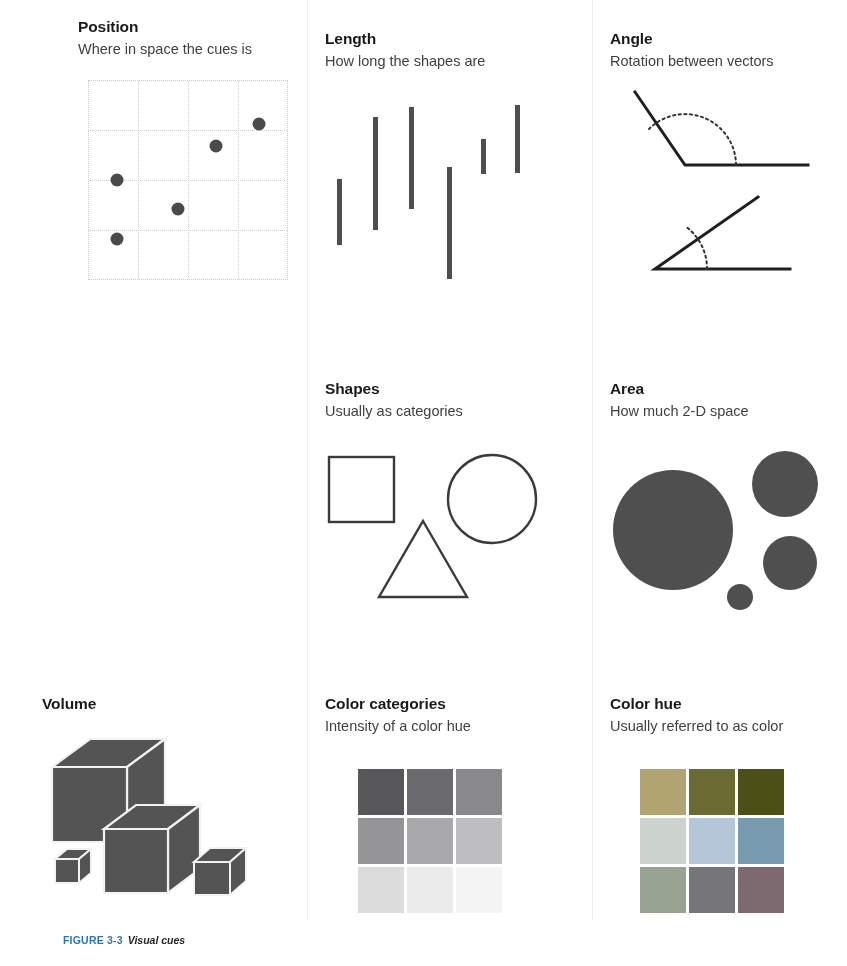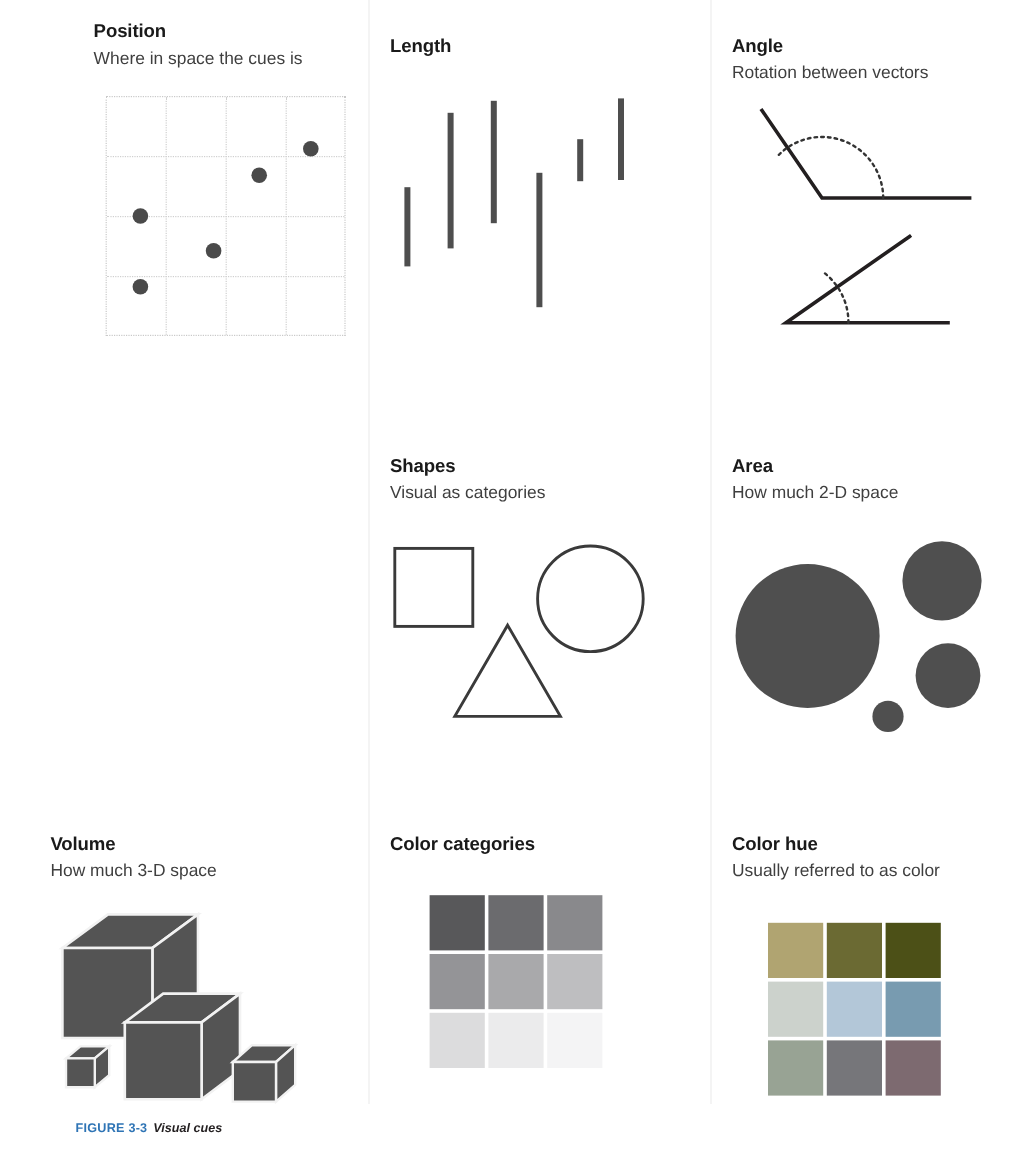--- a/index.html
+++ b/index.html
@@ -161,20 +161,21 @@
         <div class="dot" style="left:14%; top:50%;"></div>
         <div class="dot" style="left:45%; top:65%;"></div>
         <div class="dot" style="left:64%; top:33%;"></div>
         <div class="dot" style="left:86%; top:22%;"></div>
       </div>
     </div>
   </div>
 
   <div class="panel" style="left:325px; top:30px;">
     <p class="panel-title">Length</p>
+    <p class="panel-subtitle">How long the shapes are</p>
     <div class="panel-figure">
       <div class="lbar" style="left:12px;  top:92px;  height:66px;"></div>
       <div class="lbar" style="left:48px;  top:30px;  height:113px;"></div>
       <div class="lbar" style="left:84px;  top:20px;  height:102px;"></div>
       <div class="lbar" style="left:122px; top:80px;  height:112px;"></div>
       <div class="lbar" style="left:156px; top:52px;  height:35px;"></div>
       <div class="lbar" style="left:190px; top:18px;  height:68px;"></div>
     </div>
   </div>
 
@@ -193,21 +194,21 @@
           <path d="M 148 110 L 45 182 L 180 182" fill="none" stroke="#231f20" stroke-width="3" stroke-linecap="square" stroke-linejoin="miter"></path>
           <path d="M 97 182 A 52 52 0 0 0 75 139" fill="none" stroke="#333" stroke-width="2" stroke-dasharray="2.2 3.4" stroke-linecap="round"></path>
         </g>
       </svg>
     </div>
   </div>
 
 
   <div class="panel" style="left:325px; top:380px;">
     <p class="panel-title">Shapes</p>
-    <p class="panel-subtitle">Visual as categories</p>
+    <p class="panel-subtitle">Usually as categories</p>
     <div class="panel-figure">
       <svg class="fig-svg" width="250" height="215" viewBox="0 0 250 215">
         <rect x="4" y="20" width="65" height="65" fill="none" stroke="#3a3a3a" stroke-width="2.4"></rect>
         <circle cx="167" cy="62" r="44" fill="none" stroke="#3a3a3a" stroke-width="2.4"></circle>
         <polygon points="98,84 142,160 54,160" fill="none" stroke="#3a3a3a" stroke-width="2.4" stroke-linejoin="miter"></polygon>
       </svg>
     </div>
   </div>
 
   <div class="panel" style="left:610px; top:380px;">
@@ -216,21 +217,20 @@
     <div class="panel-figure">
       <div class="acircle" style="left:3px;   top:33px;  width:120px; height:120px;"></div>
       <div class="acircle" style="left:142px; top:14px;  width:66px;  height:66px;"></div>
       <div class="acircle" style="left:153px; top:99px;  width:54px;  height:54px;"></div>
       <div class="acircle" style="left:117px; top:147px; width:26px;  height:26px;"></div>
     </div>
   </div>
 
   <div class="panel" style="left:42px; top:695px;">
     <p class="panel-title">Volume</p>
-    <p class="panel-subtitle">How much 3-D space</p>
     <div class="panel-figure">
       <svg class="fig-svg" width="250" height="215" viewBox="0 0 250 215">
 
         <g>
           <polygon points="10,38 48,10 123,10 85,38" fill="#545454" stroke="#f2f2f2" stroke-width="2.2"></polygon>
           <polygon points="123,10 123,85 85,113 85,38" fill="#545454" stroke="#f2f2f2" stroke-width="2.2"></polygon>
           <polygon points="10,38 85,38 85,113 10,113" fill="#545454" stroke="#f2f2f2" stroke-width="2.2"></polygon>
         </g>
 
         <g>
@@ -249,20 +249,21 @@
           <polygon points="152,133 168,119 204,119 188,133" fill="#545454" stroke="#f2f2f2" stroke-width="2"></polygon>
           <polygon points="204,119 204,152 188,166 188,133" fill="#545454" stroke="#f2f2f2" stroke-width="2"></polygon>
           <polygon points="152,133 188,133 188,166 152,166" fill="#545454" stroke="#f2f2f2" stroke-width="2"></polygon>
         </g>
       </svg>
     </div>
   </div>
 
   <div class="panel" style="left:325px; top:695px;">
     <p class="panel-title">Color categories</p>
+    <p class="panel-subtitle">Intensity of a color hue</p>
     <div class="panel-figure">
       <div class="swatch-grid" id="sat-grid" style="left:33px; top:17px;">
           <div class="swatch" style="background: rgb(88, 88, 90);"></div>
           <div class="swatch" style="background: rgb(107, 107, 110);"></div>
           <div class="swatch" style="background: rgb(137, 137, 140);"></div>
           <div class="swatch" style="background: rgb(148, 148, 151);"></div>
           <div class="swatch" style="background: rgb(169, 169, 171);"></div>
           <div class="swatch" style="background: rgb(190, 190, 192);"></div>
           <div class="swatch" style="background: rgb(220, 220, 221);"></div>
           <div class="swatch" style="background: rgb(235, 235, 236);"></div>

